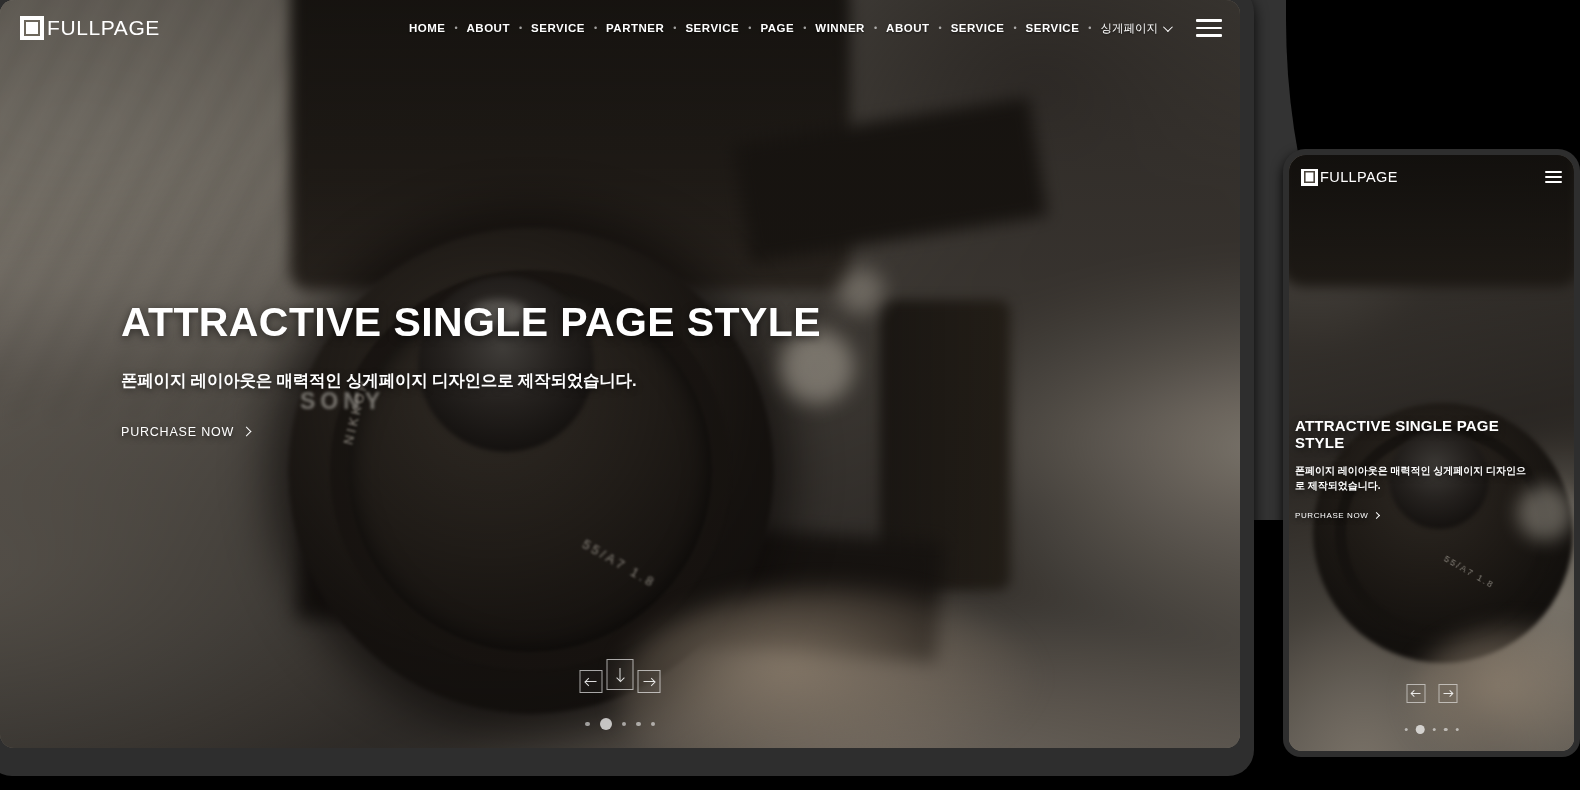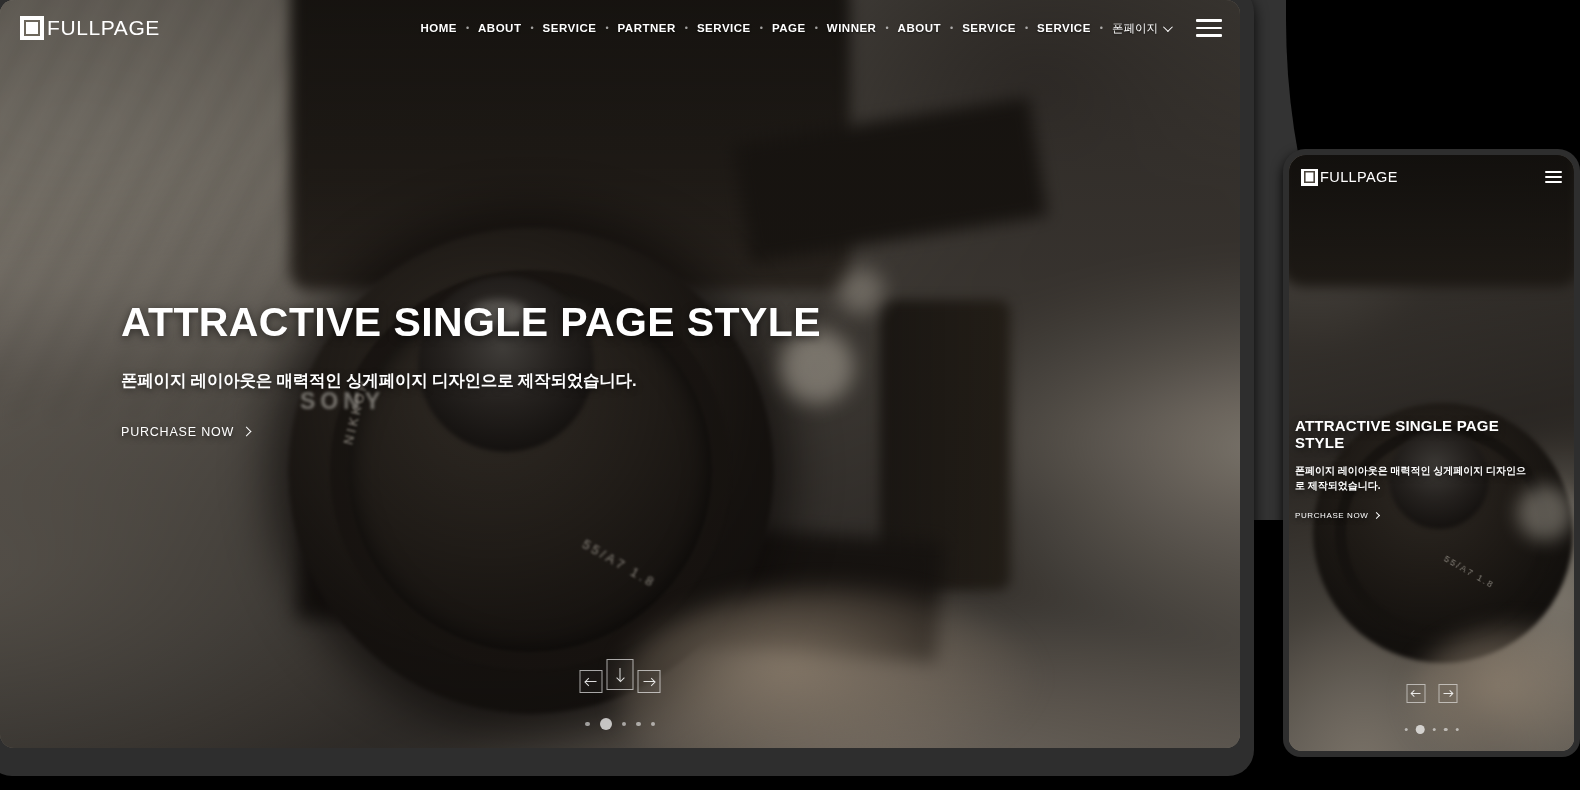--- a/index.html
+++ b/index.html
@@ -702,21 +702,21 @@
             <span class="nav-sep">•</span>
             <a class="nav-item">WINNER</a>
             <span class="nav-sep">•</span>
             <a class="nav-item">ABOUT</a>
             <span class="nav-sep">•</span>
             <a class="nav-item">SERVICE</a>
             <span class="nav-sep">•</span>
             <a class="nav-item">SERVICE</a>
             <span class="nav-sep">•</span>
             <a class="nav-dd">
-              <span>폰페이지</span>
+              <span>싱게페이지</span>
               <i class="chev-down"></i>
             </a>
           </nav>
         <div class="hamburger">
           <span></span>
           <span></span>
           <span></span>
         </div>
       </div>
 

